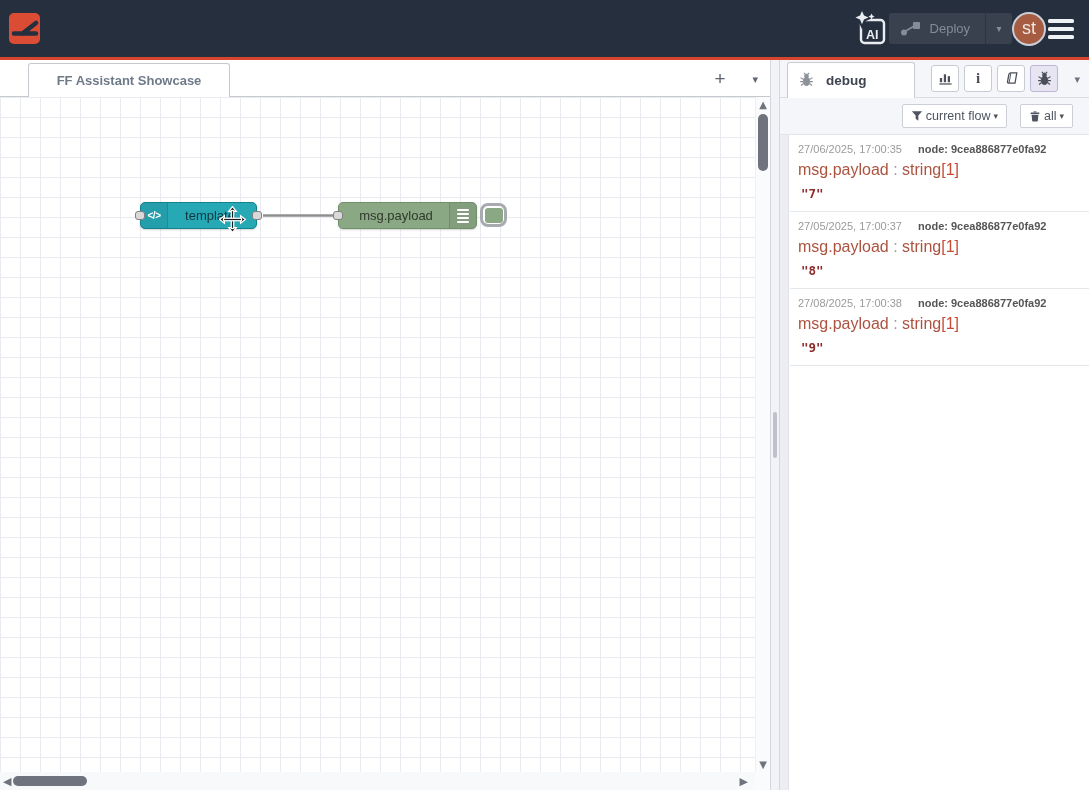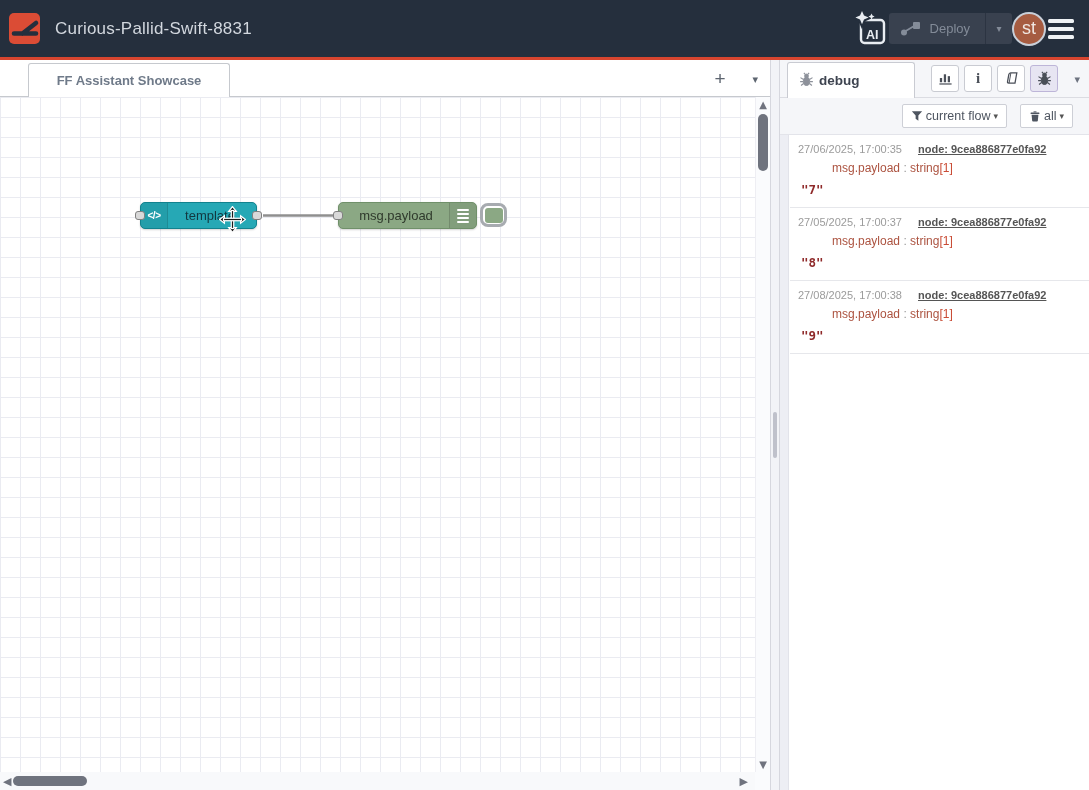--- a/index.html
+++ b/index.html
@@ -90,21 +90,21 @@
   .separator { position:absolute; left:770px; top:60px; bottom:0; width:10px; background:#F2F3F7;
                border-left:1px solid #D6D7DE; border-right:1px solid #D6D7DE; cursor:col-resize; }
   .sep-handle { position:absolute; left:2px; top:352px; width:4px; height:46px;
                 background:#BFC1CB; border-radius:2px; }
 
   
   .sidebar { position:absolute; left:780px; top:60px; right:0; bottom:0; background:#fff; }
   .sb-tabs { position:relative; height:38px; background:#F5F6F9; border-bottom:1px solid #DBDCE2; }
   .sb-tab-debug { position:absolute; left:7px; top:2px; height:36px; width:128px; background:#fff;
                   border:1px solid #C9CBD2; border-bottom:none; border-radius:3px 3px 0 0; z-index:2;
-                  display:flex; align-items:center; gap:5px; padding-left:11px; cursor:pointer;
+                  display:flex; align-items:center; gap:12px; padding-left:11px; cursor:pointer;
                   color:#3E4450; font-weight:bold; font-size:13.5px; }
   .sb-tab-debug .bug { color:#8D919A; }
   .sb-iconbtns { position:absolute; right:31px; top:5px; display:flex; gap:5px; }
   .sb-icon-btn { width:28px; height:27px; background:#fff; border:1px solid #C9CBD2; border-radius:3px;
                  display:flex; align-items:center; justify-content:center; color:#4A4F58; cursor:pointer; }
   .sb-icon-btn.active { background:#E7E5F2; border-color:#BDB5D8; }
   .info-glyph { font-family:"Liberation Serif", serif; font-weight:bold; font-size:15px; line-height:1; }
   .sb-tabs-caret { position:absolute; right:9px; top:13px; color:#6D7380; font-size:11px; cursor:pointer; }
 
   .sb-toolbar { height:37px; background:#F5F6F9; border-bottom:1px solid #E3E4EA;
@@ -113,38 +113,37 @@
             display:flex; align-items:center; gap:3px; padding:0 8px; color:#4E5560; font-size:12.5px; }
   .sb-btn .caret { font-size:9px; color:#555; }
 
   .sb-body { position:absolute; top:75px; left:0; right:0; bottom:0; }
   .sb-gutter { position:absolute; left:0; top:0; bottom:0; width:9px; background:#EDEEF4;
                border-right:1px solid #E2E3EA; }
   .msg-list { margin-left:10px; }
   .msg { padding:8px 0 10px 8px; border-bottom:1px solid #E6E7EB; cursor:pointer; }
   .msg-meta { display:flex; gap:16px; font-size:11px; }
   .msg-ts { color:#9B9B9B; }
-  .msg-node { color:#555; font-weight:600;text-decoration:underline; }
-  .msg-prop { margin-top:6px; font-size:12px;margin-left:34px; }
+  .msg-node { color:#555; font-weight:600; }
+  .msg-prop { margin-top:6px; font-size:16px; }
   .prop-name, .prop-type { color:#AC5340; }
   .prop-sep { color:#999; }
   .prop-count { color:#C94B35; }
   .msg-value { margin-top:7px; font-family:"DejaVu Sans Mono", monospace; font-size:12.5px;
                font-weight:600; color:#8F2A2A; padding-left:3px; }
 </style>
 </head>
 <body>
 
 <div class="header">
   <div class="logo">
     <svg width="31" height="31" viewBox="0 0 31 31">
       <path d="M5,20.5 H27 M27,10 L13.5,20.5" fill="none" stroke="#252F3D" stroke-width="4.6" stroke-linecap="round"></path>
     </svg>
   </div>
-  <div class="header-title">Curious-Pallid-Swift-8831</div>
 
   <div class="header-right">
     <button class="ai-btn">
       <svg width="36" height="38" viewBox="0 0 36 38">
         <rect x="8" y="10" width="23" height="23" rx="3.5" fill="none" stroke="#E9EDF2" stroke-width="2.4"></rect>
         <path d="M9,1 l2,4.6 4.6,2 -4.6,2 -2,4.6 -2,-4.6 -4.6,-2 4.6,-2 z" fill="#252F3D" stroke="#252F3D" stroke-width="4"></path>
         <path d="M9,1 l2,4.6 4.6,2 -4.6,2 -2,4.6 -2,-4.6 -4.6,-2 4.6,-2 z" fill="#E9EDF2"></path>
         <path d="M18.5,3.5 l1,2.1 2.1,1 -2.1,1 -1,2.1 -1,-2.1 -2.1,-1 2.1,-1 z" fill="#E9EDF2"></path>
         <text x="13" y="29" fill="#E9EDF2" font-size="12.5" font-weight="bold">AI</text>
       </svg>

